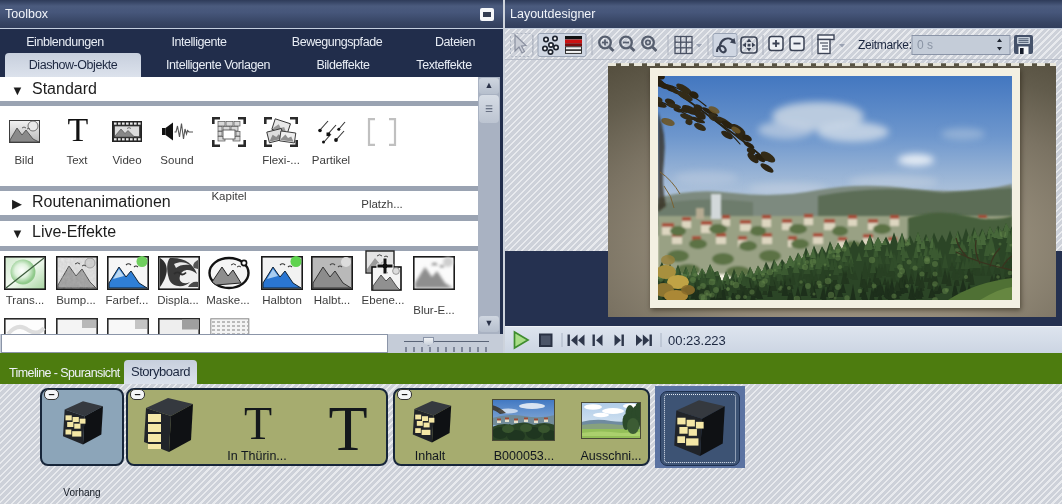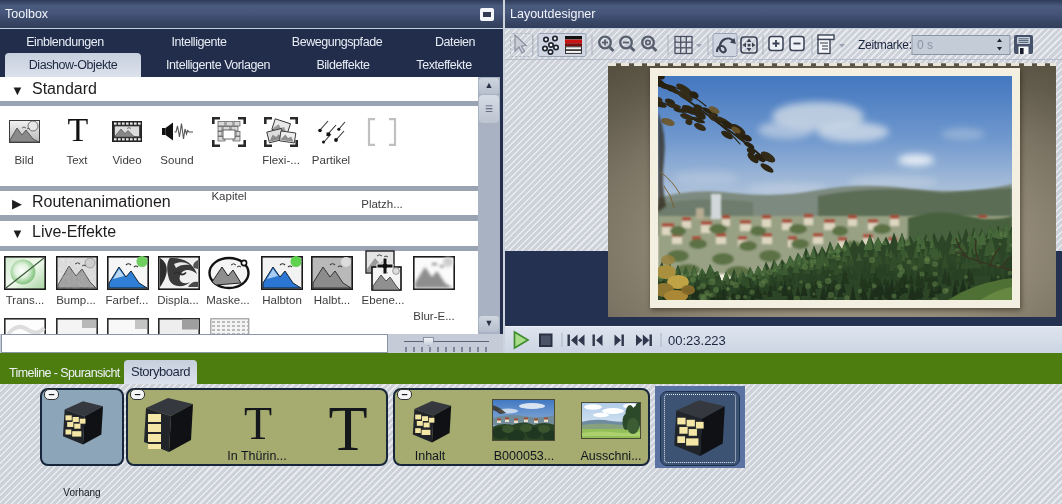--- a/index.html
+++ b/index.html
@@ -259,21 +259,21 @@
         </g>
         <g>
           <rect x="9" y="17" width="29" height="23" fill="#f4f4f4" stroke="#111" stroke-width="1.6"></rect>
           <circle cx="33" cy="21" r="3.4" fill="#ddd" stroke="#666" stroke-width="0.6"></circle>
           <path d="M10 36 L18 25 L23 31 L27 27 L34 37 L37 40 L10 40 Z" fill="#909090" stroke="#333" stroke-width="0.8"></path>
           <path d="M20 23 q2.5 -2.5 5 0" stroke="#444" fill="none" stroke-width="1"></path>
         </g>
         <path d="M20 8 L24 8 L24 14 L30 14 L30 18 L24 18 L24 24 L20 24 L20 18 L14 18 L14 14 L20 14 Z" fill="#111" stroke="#f0f0f0" stroke-width="1"></path>
       </svg>
       <div class="lbl" style="left:383px; top:217px;">Ebene...</div>
-      <div class="lbl" style="left:434px; top:233px;text-align:center;">Blur-E...</div>
+      <div class="lbl" style="left:434px; top:227px;text-align:center;">Blur-E...</div>
       
       <svg style="position:absolute; left:413px; top:179px;" width="42" height="34" viewBox="0 0 42 34">
         <defs>
             <filter id="bl" x="-20%" y="-20%" width="140%" height="140%">
               <feGaussianBlur stdDeviation="1.8"></feGaussianBlur>
             </filter>
           </defs>
         <rect x="0.8" y="0.8" width="40.4" height="32.4" fill="#fbfbfb" stroke="#1a1a1a" stroke-width="1.6"></rect>
         <g filter="url(#bl)">
           <circle cx="35" cy="6" r="5" fill="#cfcfcf"></circle>

